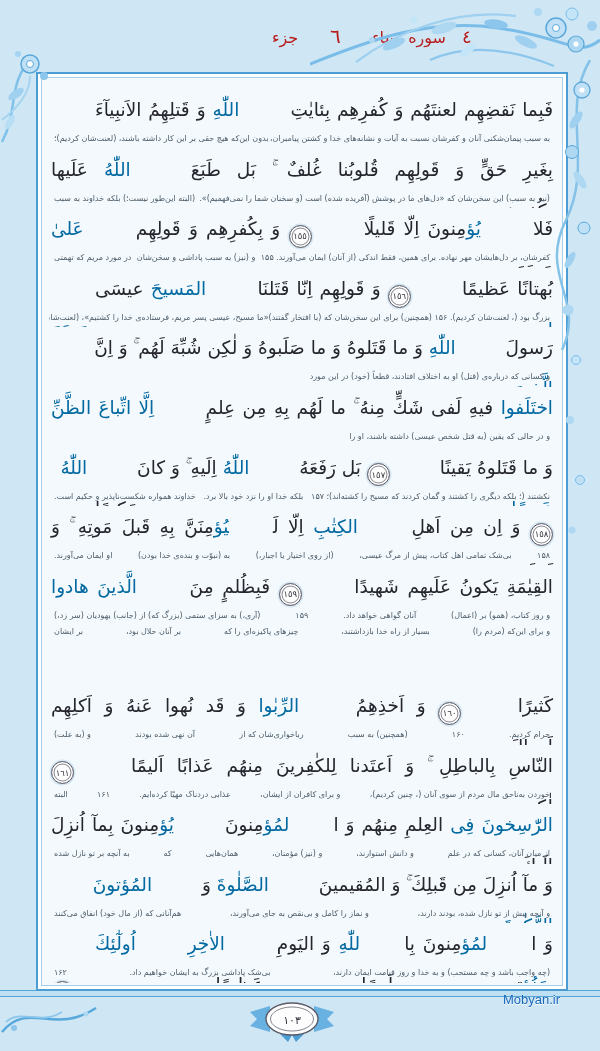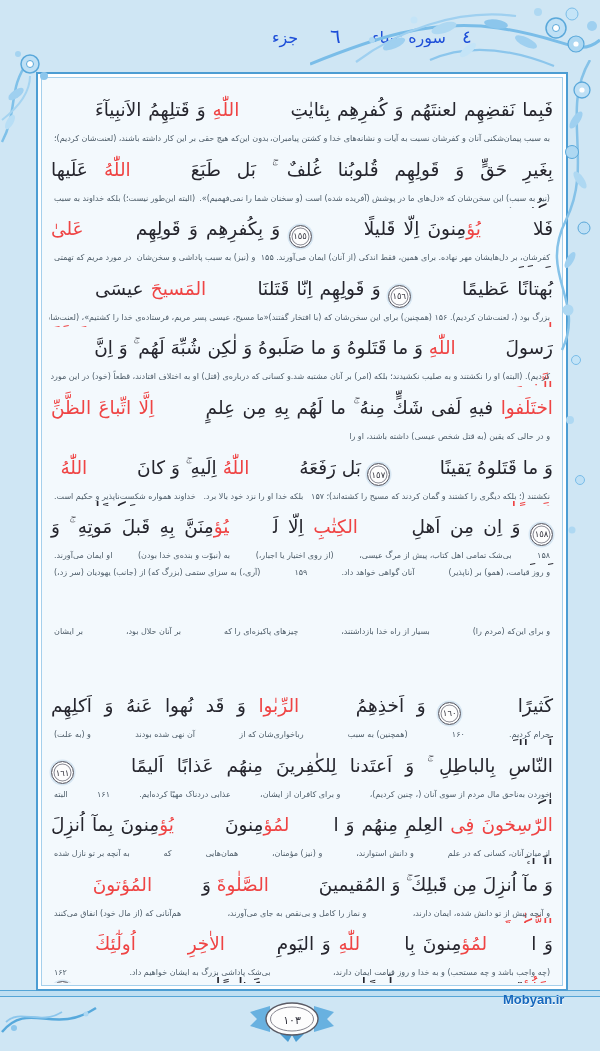--- a/index.html
+++ b/index.html
@@ -1,45 +1,45 @@
 <!DOCTYPE html>
 <html lang="fa" dir="rtl"><head>
 <meta charset="utf-8">
 <style>
   html,body{margin:0;padding:0;}
   body{width:600px;height:1051px;position:relative;overflow:hidden;
        background:#cfe6f4;font-family:"DejaVu Sans",sans-serif;}
   .abs{position:absolute;}
   
-  .hdr-tok{position:absolute;color:#1d4ed8;font-family:"DejaVu Sans",sans-serif;}
+  .hdr-tok{position:absolute;color:#b91c1c;font-family:"DejaVu Sans",sans-serif;}
   
   .frame{position:absolute;left:36px;top:72px;width:528px;height:915px;
          border:2px solid #4c9dd3;background:#ffffff;z-index:2;}
   .frame-inner{position:absolute;inset:3px;border:1px solid #a5d0ec;background:#f3f9fd;}
   .lines-host{position:absolute;inset:5px 7px;padding-top:6px;}
   
   .row{height:59.6px;overflow:hidden;}
   .ayah{direction:rtl;text-align:justify;text-align-last:justify;
         font-family:"DejaVu Sans",sans-serif;font-size:18.5px;line-height:41px;
         height:43px;color:#26262e;padding:0 2px;}
-  .ayah .blue{color:#ef4444;}
+  .ayah .blue{color:#0369a1;}
   .ayah .dark{color:#26262e;margin-left:44px;}
   .medallion{display:inline-flex;align-items:center;justify-content:center;
         width:21px;height:21px;border-radius:50%;background:#fdfdfd;
         border:1px solid #5a5a64;
         box-shadow:inset 0 0 0 1.5px #ffffff, inset 0 0 0 2.5px #84848e, 0 0 0 1.5px #d7e7f3;
         font-size:8.5px;line-height:1;color:#35353f;vertical-align:-4px;}
   .trans{display:flex;justify-content:space-between;direction:rtl;
         font-size:8px;line-height:13px;letter-spacing:-0.2px;color:#4d5c68;
         padding:0 5px;overflow:hidden;white-space:nowrap;}
   
   .bottom-band{position:absolute;left:0;top:990px;width:600px;height:5px;
         background:#bfdff2;border-top:1.5px solid #55a5d6;border-bottom:1.5px solid #55a5d6;z-index:1;}
   .watermark{position:absolute;left:503px;top:992px;font-family:"Liberation Sans",sans-serif;
-        font-weight:bold;font-size:13px;color:#1668bd;text-shadow:0 1px 0 #ffffff;z-index:6;}
+        font-weight:normal;font-size:13px;color:#1668bd;text-shadow:0 1px 0 #ffffff;z-index:6;}
   svg{display:block;}
 </style>
 </head>
 <body>
 
 <svg class="abs" style="left:0;top:42px;z-index:3;" width="60" height="105" viewBox="0 0 60 105">
   <path d="M2 100 C18 70, 8 45, 28 20" fill="none" stroke="#7fc1e9" stroke-width="2.5"></path>
   <path d="M2 78 C20 64, 30 50, 30 34" fill="none" stroke="#a5d4f1" stroke-width="2"></path>
   <ellipse cx="16" cy="52" rx="9" ry="4" fill="#9fd0f0" transform="rotate(-35 16 52)"></ellipse>
   <ellipse cx="10" cy="80" rx="8" ry="3.5" fill="#b8def5" transform="rotate(-60 10 80)"></ellipse>
@@ -120,21 +120,20 @@
         <div class="row">
           <div class="ayah" dir="rtl"><span class="dark">بُهتانًا عَظيمًا </span><span class="medallion">١٥٦</span><span class="dark"> وَ قَولِهِم اِنّا قَتَلنَا </span><span class="blue">المَسيحَ</span><span class="dark"> عيسَى </span><span class="blue">ابنَ مَريَمَ</span></div>
           <div class="trans" dir="rtl">
             <span>بزرگ بود (، لعنت‌شان کردیم). ۱۵۶ (همچنین) برای این سخن‌شان که (با افتخار گفتند)</span>
             <span>«ما مسیح، عیسی پسر مریم، فرستاده‌ی خدا را کشتیم»، (لعنت‌شان</span>
           </div>
         </div>
         <div class="row">
           <div class="ayah" dir="rtl"><span class="dark">رَسولَ </span><span class="blue">اللّٰهِ</span><span class="dark"> وَ ما قَتَلوهُ وَ ما صَلَبوهُ وَ لٰكِن شُبِّهَ لَهُم ۚ وَ اِنَّ </span><span class="blue">الَّذينَ</span></div>
           <div class="trans" dir="rtl">
-            <span>کردیم). (البته) او را نکشتند و به صلیب نکشیدند؛ بلکه (امر) بر آنان مشتبه شد.</span>
             <span>و کسانی که درباره‌ی (قتل) او به اختلاف افتادند، قطعاً (خود) در این مورد</span>
           </div>
         </div>
         <div class="row">
           <div class="ayah" dir="rtl"><span class="blue">اختَلَفوا</span><span class="dark"> فيهِ لَفى شَكٍّ مِنهُ ۚ ما لَهُم بِهِ مِن عِلمٍ </span><span class="blue">اِلَّا اتِّباعَ الظَّنِّ</span></div>
           <div class="trans" dir="rtl">
             <span>و در حالی که یقین (به قتل شخص عیسی) داشته باشند، او را</span>
           </div>
         </div>
         <div class="row">
@@ -149,22 +148,23 @@
           <div class="ayah" dir="rtl"><span class="medallion">١٥٨</span><span class="dark"> وَ اِن مِن اَهلِ </span><span class="blue">الكِتٰبِ</span><span class="dark"> اِلّا لَ</span><span class="blue">يُؤ</span><span class="dark">مِنَنَّ بِهِ قَبلَ مَوتِهِ ۚ وَ يَومَ</span></div>
           <div class="trans" dir="rtl">
             <span>۱۵۸</span>
             <span>بی‌شک تمامی اهل کتاب، پیش از مرگ عیسی،</span>
             <span>(از روی اختیار یا اجبار،)</span>
             <span>به (نبوّت و بنده‌ی خدا بودن)</span>
             <span>او ایمان می‌آورند.</span>
           </div>
         </div>
         <div class="row">
-          <div class="trans" dir="rtl">
-            <span>و روز قیامت، (همو) بر (ناپذیر)</span>
+          <div class="ayah" dir="rtl"><span class="dark">القِيٰمَةِ يَكونُ عَلَيهِم شَهيدًا </span><span class="medallion">١٥٩</span><span class="dark"> فَبِظُلمٍ مِنَ </span><span class="blue">الَّذينَ هادوا</span></div>
+          <div class="trans" dir="rtl">
+            <span>و روز کتاب، (همو) بر (اعمال)</span>
             <span>آنان گواهی خواهد داد.</span>
             <span>۱۵۹</span>
             <span>(آری،) به سزای ستمی (بزرگ که) از (جانب) یهودیان (سر زد،)</span>
           </div>
         </div>
         <div class="row">
           <div class="trans" dir="rtl">
             <span>و برای این‌که (مردم را)</span>
             <span>بسیار از راه خدا بازداشتند،</span>
             <span>چیزهای پاکیزه‌ای را که</span>
@@ -200,21 +200,21 @@
             <span>و دانش استوارند،</span>
             <span>و (نیز) مؤمنان،</span>
             <span>همان‌هایی</span>
             <span>که</span>
             <span>به آنچه بر تو نازل شده</span>
           </div>
         </div>
         <div class="row">
           <div class="ayah" dir="rtl"><span class="dark">وَ مآ اُنزِلَ مِن قَبلِكَ ۚ وَ المُقيمينَ </span><span class="blue">الصَّلٰوةَ</span><span class="dark"> وَ </span><span class="blue">المُؤتونَ</span><span class="dark"> </span><span class="blue">الزَّكٰوةَ</span></div>
           <div class="trans" dir="rtl">
-            <span>و آنچه پیش از تو دانش شده، ایمان دارند،</span>
+            <span>و آنچه پیش از تو نازل شده، بودند دارند،</span>
             <span>و نماز را کامل و بی‌نقص به جای می‌آورند،</span>
             <span>هم‌آنانی که (از مال خود) انفاق می‌کنند</span>
           </div>
         </div>
         <div class="row">
           <div class="ayah" dir="rtl"><span class="dark">وَ ا</span><span class="blue">لمُؤ</span><span class="dark">مِنونَ بِا</span><span class="blue">للّٰهِ</span><span class="dark"> وَ اليَومِ </span><span class="blue">الاٰخِرِ</span><span class="dark"> </span><span class="blue">اُولٰٓئِكَ</span><span class="dark"> </span><span class="blue">سَنُؤ</span><span class="dark">تيهِم اَجرًا عَظيمًا </span><span class="medallion">١٦٢</span></div>
           <div class="trans" dir="rtl">
             <span>(چه واجب باشد و چه مستحب) و به خدا و روز قیامت ایمان دارند،</span>
             <span>بی‌شک پاداشی بزرگ به ایشان خواهیم داد.</span>
             <span>۱۶۲</span>

